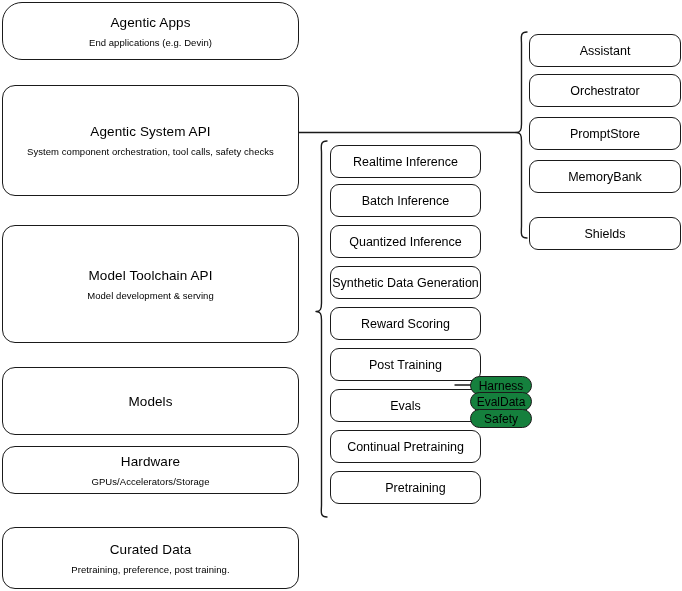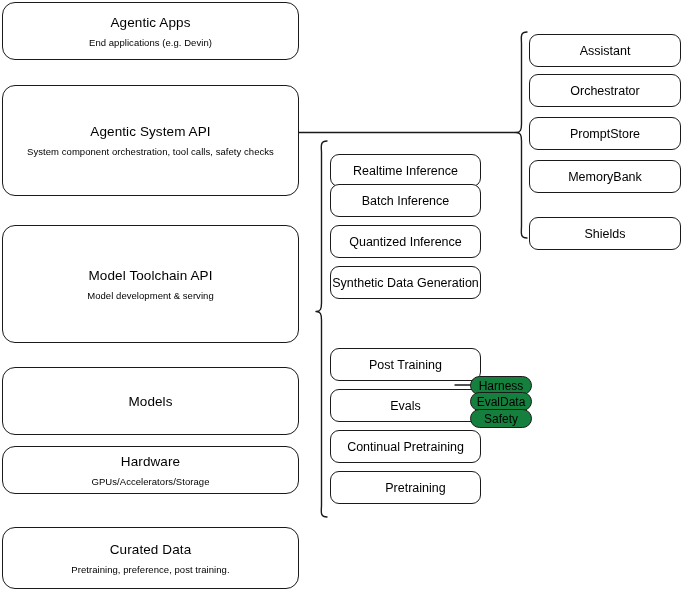--- a/index.html
+++ b/index.html
@@ -126,21 +126,21 @@
              C 321.5 309, 320.5 311.5, 316 311.5
              C 320.5 311.5, 321.5 314, 321.5 320
              L 321.5 505
              C 321.5 511, 319.5 517, 327 517"></path>
 
     <line x1="455" y1="385" x2="474" y2="385"></line>
     <line x1="455" y1="402" x2="474" y2="402"></line>
     <line x1="455" y1="418" x2="474" y2="418"></line>
   </svg>
 
-  <div class="node layer" style="top:2px; height:58px;">
+  <div class="node layer" style="top:2px; height:58px;border-radius:20px;">
     <div class="title">Agentic Apps</div>
     <div class="subtitle">End applications (e.g. Devin)</div>
   </div>
 
   <div class="node layer" style="top:85px; height:111px;">
     <div class="title">Agentic System API</div>
     <div class="subtitle">System component orchestration, tool calls, safety checks</div>
   </div>
 
   <div class="node layer" style="top:225px; height:118px;">
@@ -155,32 +155,35 @@
   <div class="node layer" style="top:446px; height:48px;">
     <div class="title">Hardware</div>
     <div class="subtitle">GPUs/Accelerators/Storage</div>
   </div>
 
   <div class="node layer" style="top:527px; height:62px;">
     <div class="title">Curated Data</div>
     <div class="subtitle">Pretraining, preference, post training.</div>
   </div>
 
-  <div class="node capability" style="top:154px;">
+  <div class="node capability" style="top:145px;">
     <span>Realtime Inference</span>
   </div>
   <div class="node capability" style="top:184px;">
     <span>Batch Inference</span>
   </div>
   <div class="node capability" style="top:225px;">
     <span>Quantized Inference</span>
   </div>
   <div class="node capability" style="top:266px;">
     <span>Synthetic Data Generation</span>
   </div>
+  <div class="node capability" style="top:307px;">
+    <span>Reward Scoring</span>
+  </div>
   <div class="node capability" style="top:348px;">
     <span>Post Training</span>
   </div>
   <div class="node capability" style="top:389px;">
     <span>Evals</span>
   </div>
   <div class="node capability" style="top:430px;">
     <span>Continual Pretraining</span>
   </div>
   <div class="node capability" style="top:471px;padding-left:20px;">

